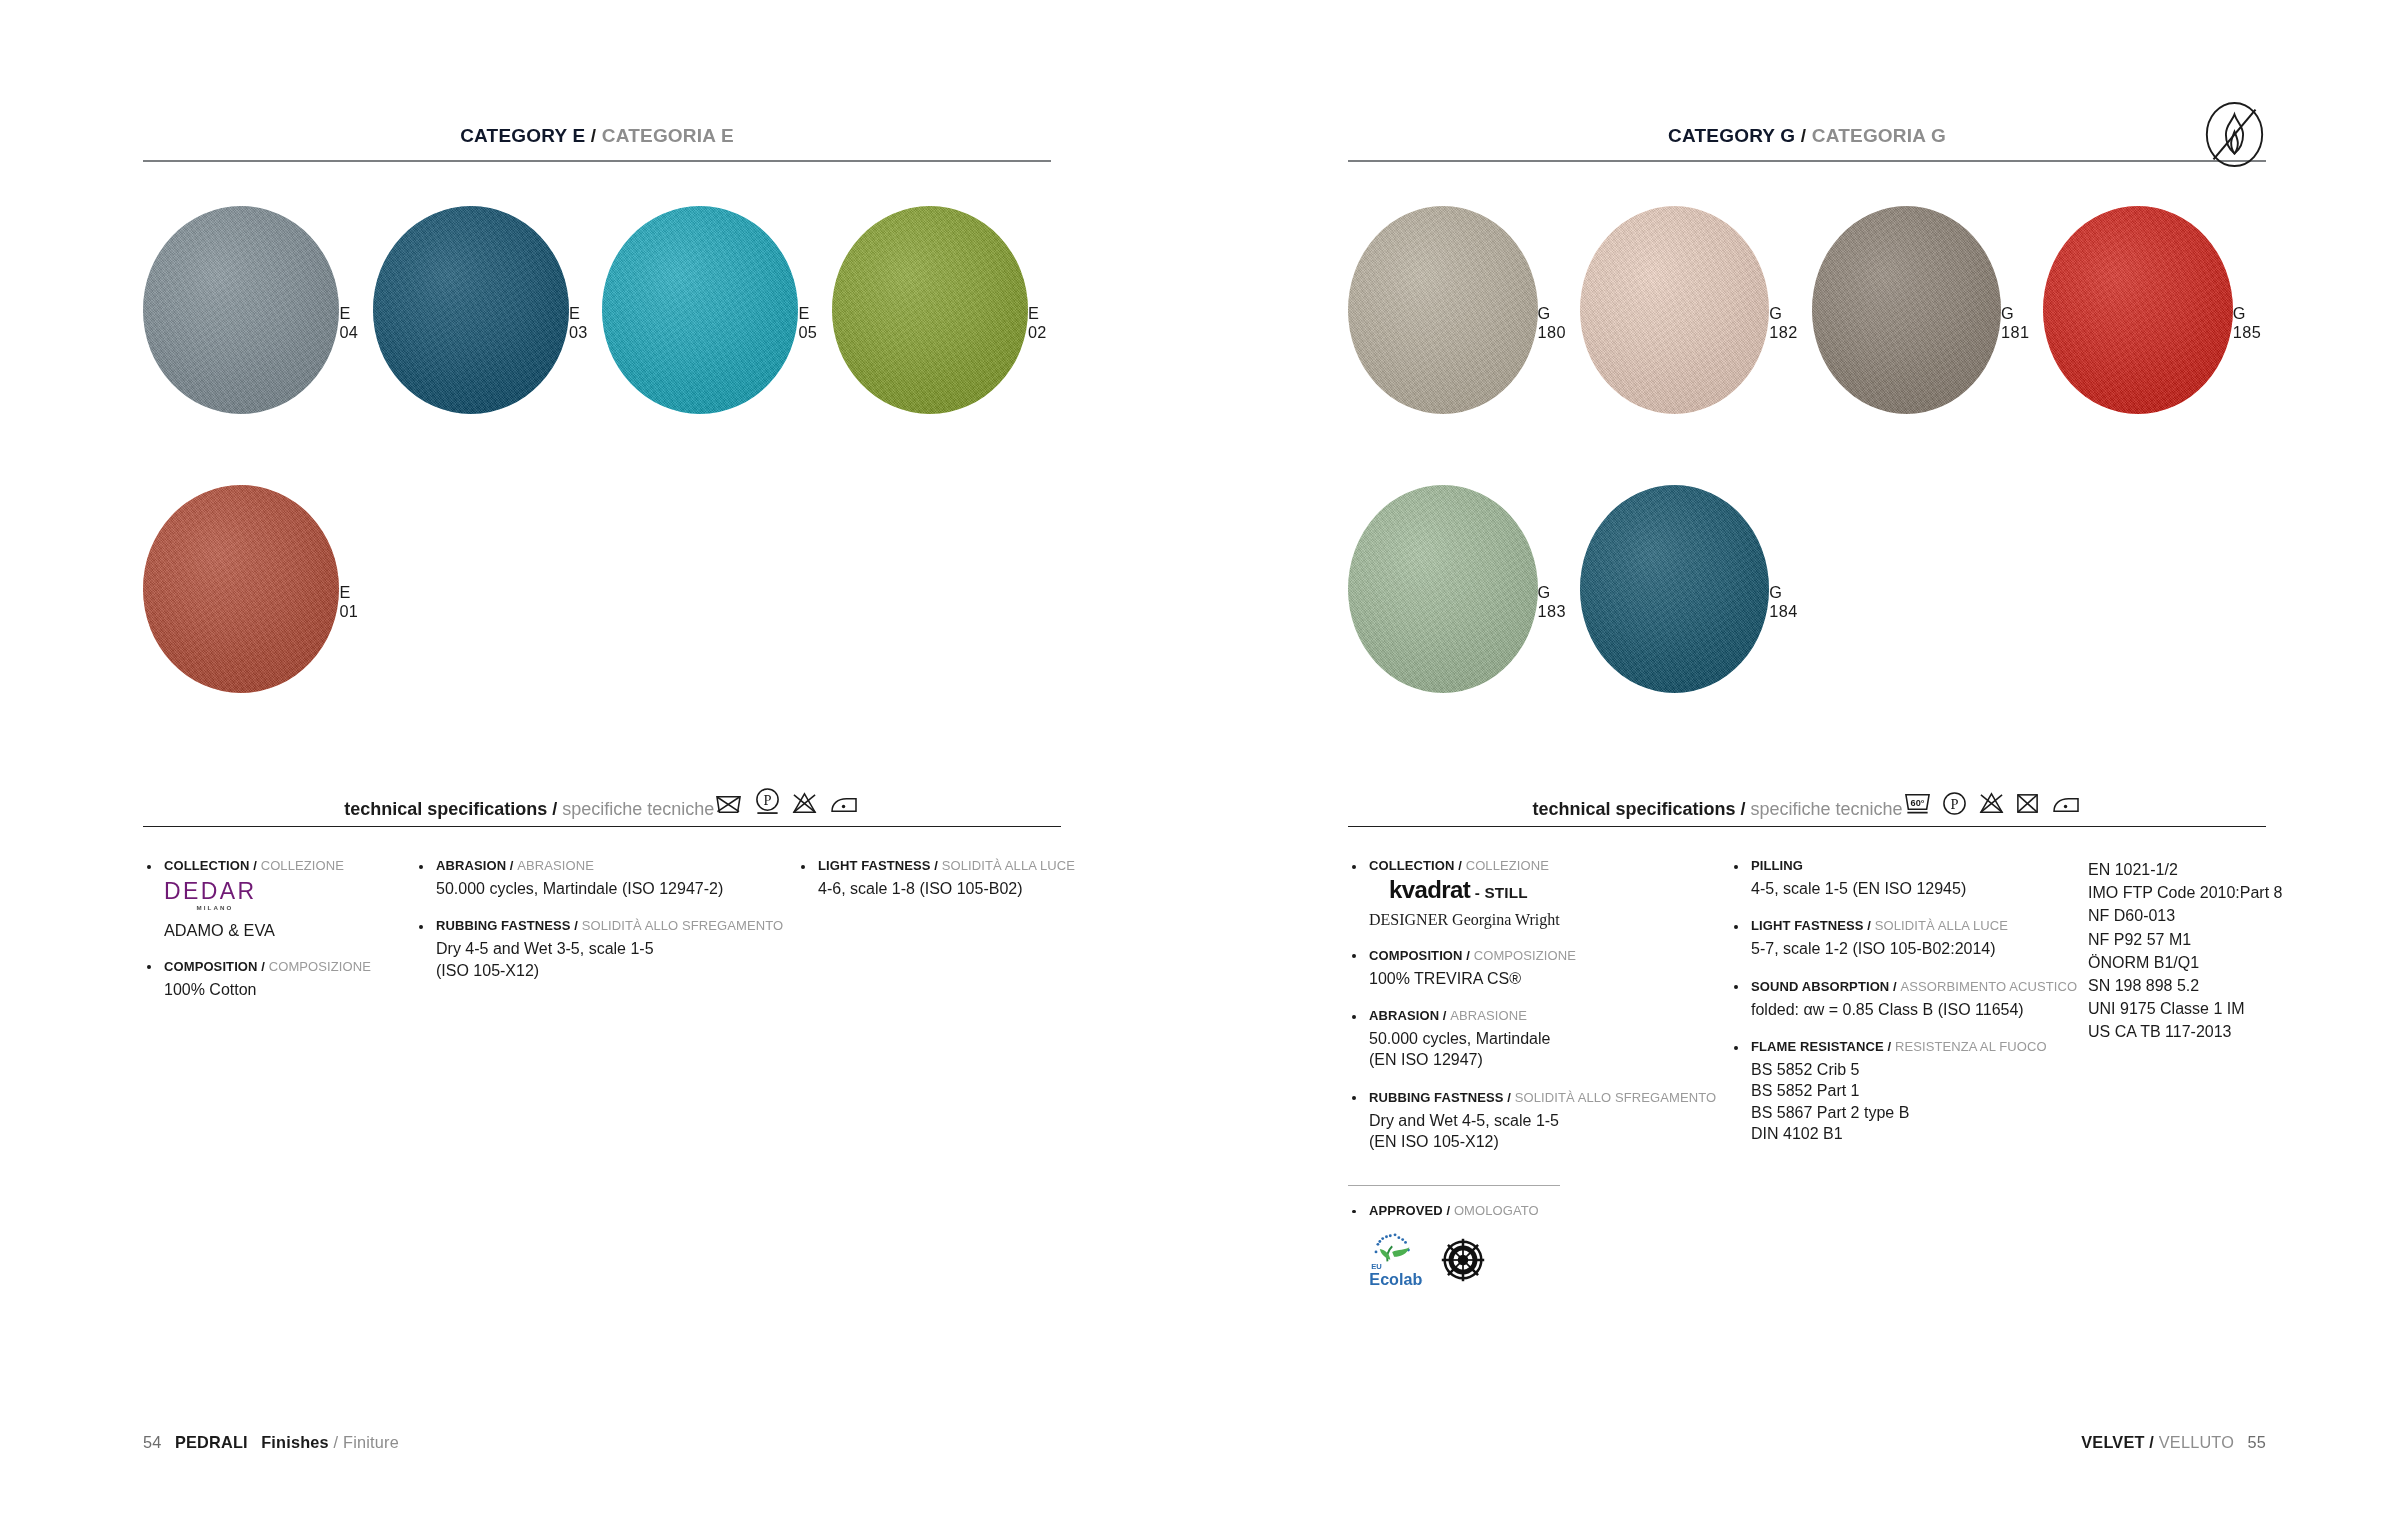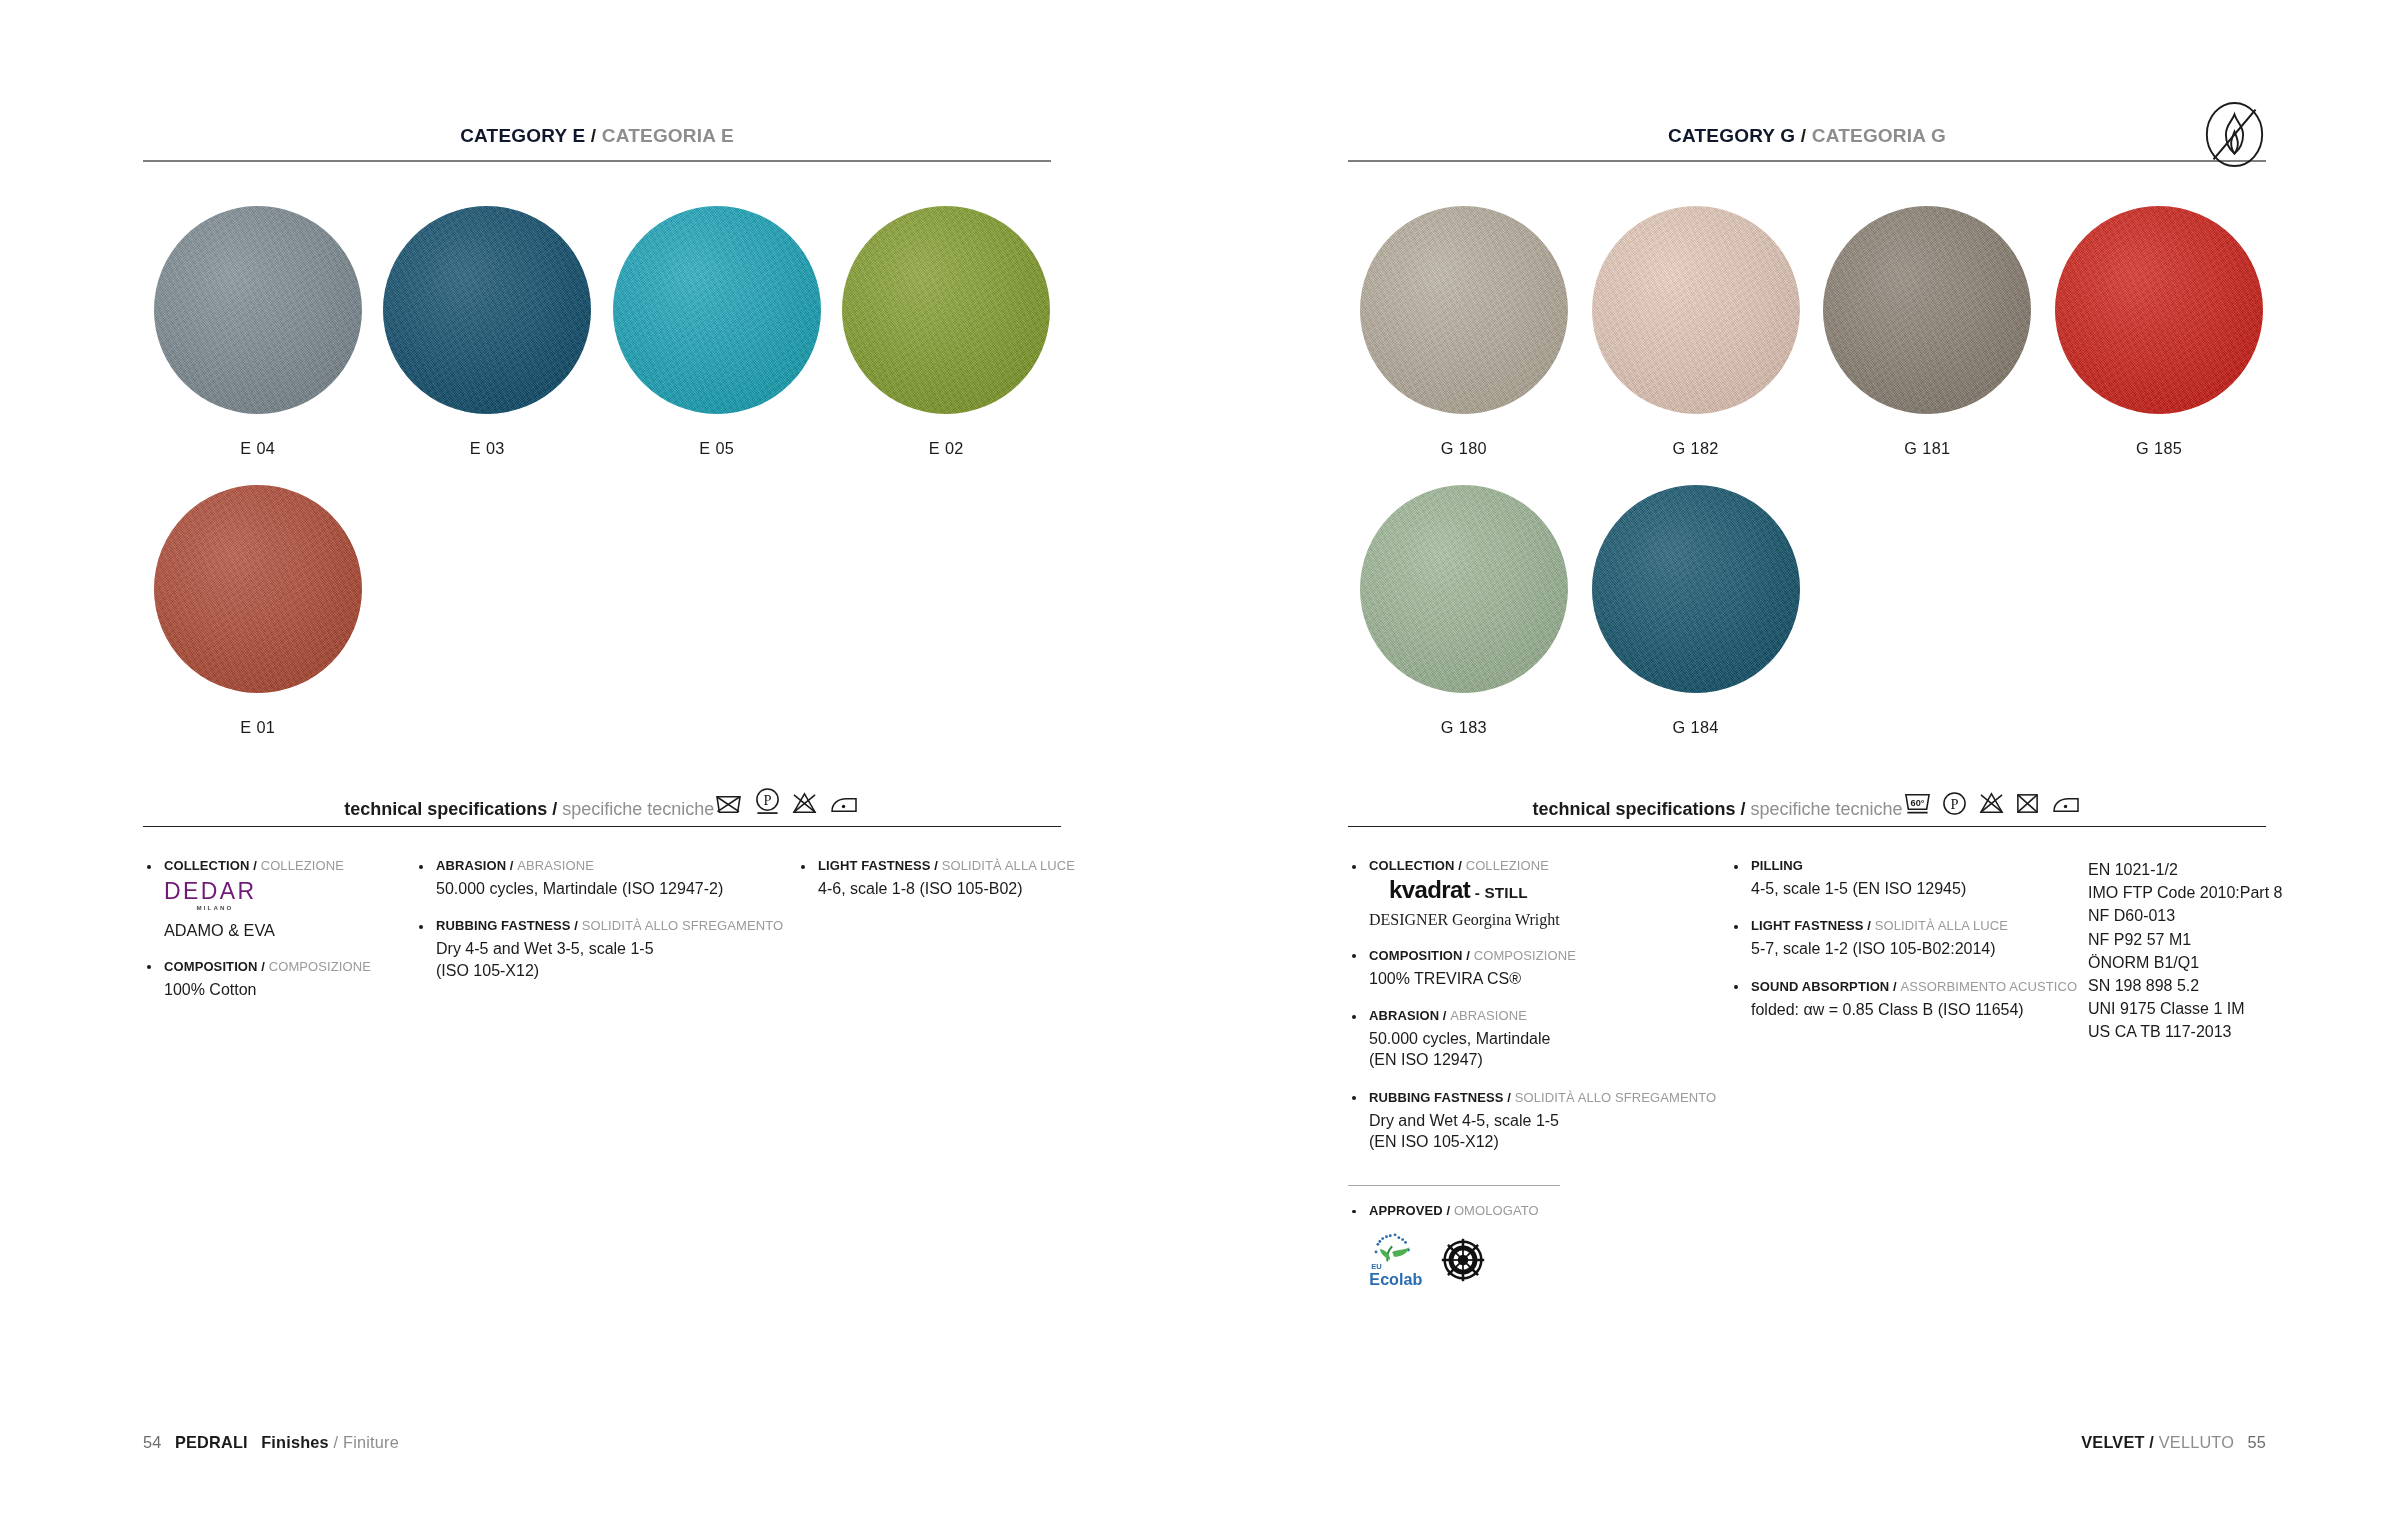--- a/index.html
+++ b/index.html
@@ -72,21 +72,21 @@
     display: flex;
     gap: 0;
   }
   .page-left .swatch-grid  { left: 143px; top: 206px; width: 918px; }
   .page-right .swatch-grid { left: 153px; top: 206px; width: 927px; }
 
   .swatch-row { display: flex; width: 100%; }
   .swatch-cell {
     width: 25%;
     display: flex;
-    flex-direction: column;
+    flex-direction: row;
     align-items: center;
   }
   .swatch-disc {
     width: 208px;
     height: 208px;
     border-radius: 50%;
     position: relative;
     overflow: hidden;
   }
   .swatch-disc::after {
@@ -602,20 +602,31 @@
 
           <div class="spec-item">
             <div class="spec-label">
               <span>SOUND ABSORPTION</span><span> / </span><span class="it">ASSORBIMENTO ACUSTICO</span>
             </div>
             <div class="spec-value">
               <span class="line">folded: αw = 0.85 Class B (ISO 11654)</span>
             </div>
           </div>
 
+          <div class="spec-item">
+            <div class="spec-label">
+              <span>FLAME RESISTANCE</span><span> / </span><span class="it">RESISTENZA AL FUOCO</span>
+            </div>
+            <div class="spec-value">
+              <span class="line">BS 5852 Crib 5</span>
+              <span class="line">BS 5852 Part 1</span>
+              <span class="line">BS 5867 Part 2 type B</span>
+              <span class="line">DIN 4102 B1</span>
+            </div>
+          </div>
         </div>
 
         <div class="col">
           <div class="plain-list">
             <span class="line">EN 1021-1/2</span>
             <span class="line">IMO FTP Code 2010:Part 8</span>
             <span class="line">NF D60-013</span>
             <span class="line">NF P92 57 M1</span>
             <span class="line">ÖNORM B1/Q1</span>
             <span class="line">SN 198 898 5.2</span>

